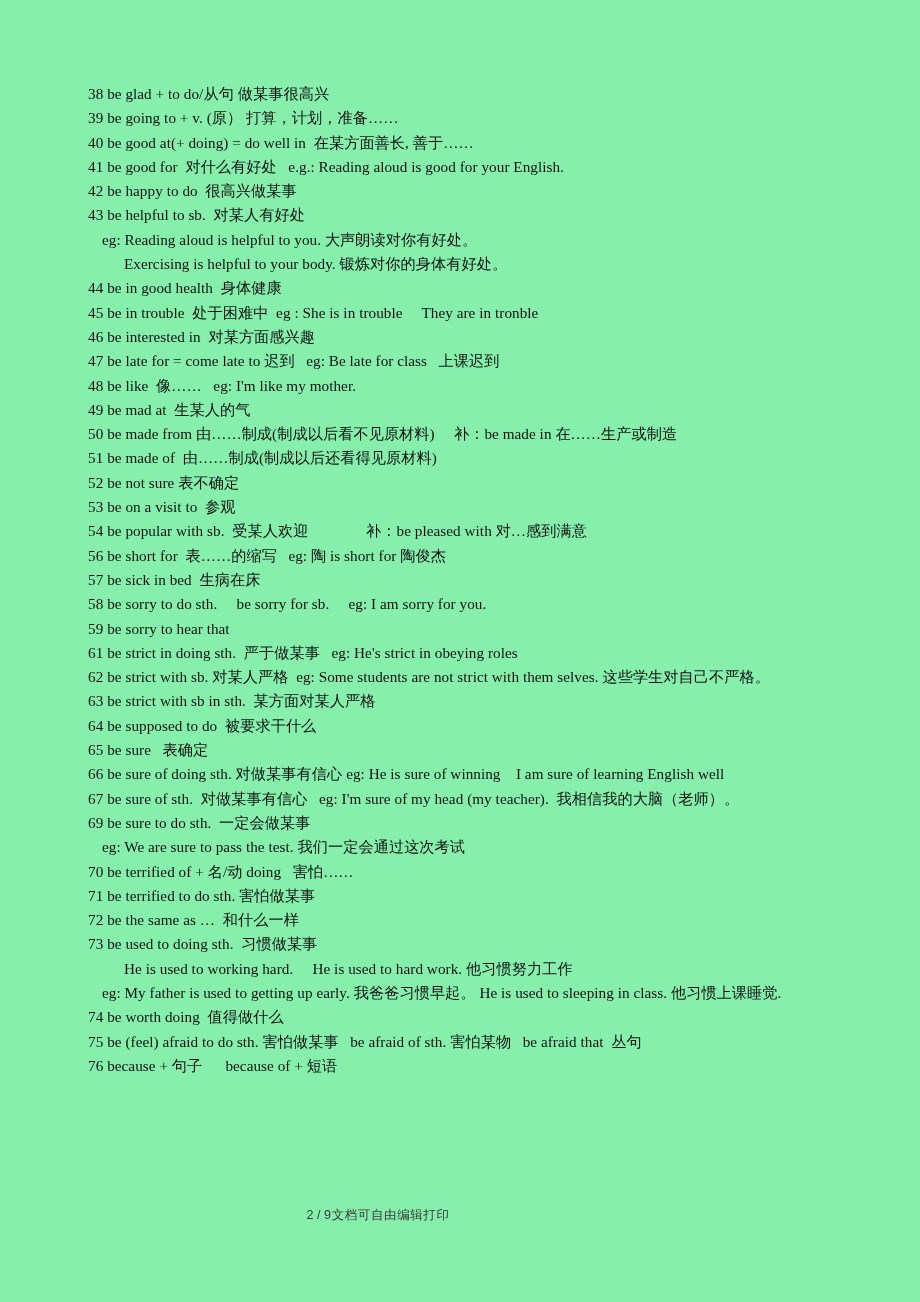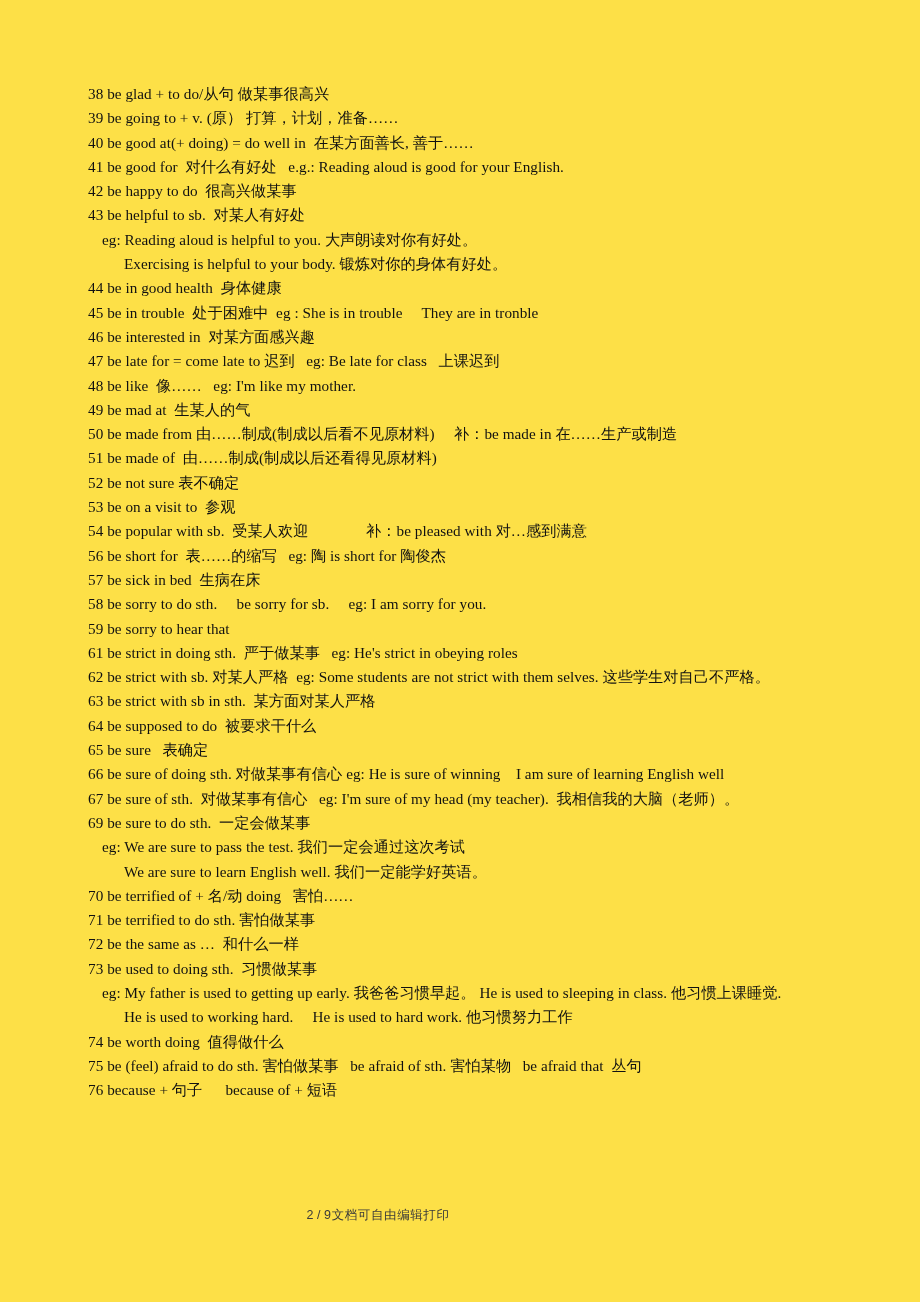--- a/index.html
+++ b/index.html
@@ -9,21 +9,21 @@
     background: #ffffff;
   }
   body {
     font-family: "Liberation Serif", "DejaVu Serif", serif;
     color: #000000;
   }
   #page {
     position: relative;
     width: 920px;
     height: 1302px;
-    background: #fde047;
+    background: #86efac;
     overflow: hidden;
   }
   #doc-body {
     position: absolute;
     left: 88px;
     top: 82px;
     width: 760px;
   }
   .line {
     font-size: 15.2px;
@@ -88,27 +88,26 @@
       <div class="line ind-0">59 be sorry to hear that</div>
       <div class="line ind-0">61 be strict in doing sth.  严于做某事   eg: He's strict in obeying roles</div>
       <div class="line ind-0">62 be strict with sb. 对某人严格  eg: Some students are not strict with them selves. 这些学生对自己不严格。</div>
       <div class="line ind-0">63 be strict with sb in sth.  某方面对某人严格</div>
       <div class="line ind-0">64 be supposed to do  被要求干什么</div>
       <div class="line ind-0">65 be sure   表确定</div>
       <div class="line ind-0">66 be sure of doing sth. 对做某事有信心 eg: He is sure of winning    I am sure of learning English well</div>
       <div class="line ind-0">67 be sure of sth.  对做某事有信心   eg: I'm sure of my head (my teacher).  我相信我的大脑（老师）。</div>
       <div class="line ind-0">69 be sure to do sth.  一定会做某事</div>
       <div class="line ind-1">eg: We are sure to pass the test. 我们一定会通过这次考试</div>
-      <div class="line ind-2">We are sure to learn English well. 我们一定能学好英语。</div>
       <div class="line ind-0">70 be terrified of + 名/动 doing   害怕……</div>
       <div class="line ind-0">71 be terrified to do sth. 害怕做某事</div>
       <div class="line ind-0">72 be the same as …  和什么一样</div>
       <div class="line ind-0">73 be used to doing sth.  习惯做某事</div>
+      <div class="line ind-2">He is used to working hard.     He is used to hard work. 他习惯努力工作</div>
       <div class="line ind-1 wrapline">eg: My father is used to getting up early. 我爸爸习惯早起。    He is used to sleeping in class.  他习惯上课睡觉.</div>
-      <div class="line ind-2">He is used to working hard.     He is used to hard work. 他习惯努力工作</div>
       <div class="line ind-0">74 be worth doing  值得做什么</div>
       <div class="line ind-0">75 be (feel) afraid to do sth. 害怕做某事   be afraid of sth. 害怕某物   be afraid that  丛句</div>
       <div class="line ind-0">76 because + 句子      because of + 短语</div>
     </div>
 
   <div id="footer">
     <span>2</span><span class="pg-sep">/</span><span>9</span><span>文档可自由编辑打印</span>
   </div>
 
 </div>

